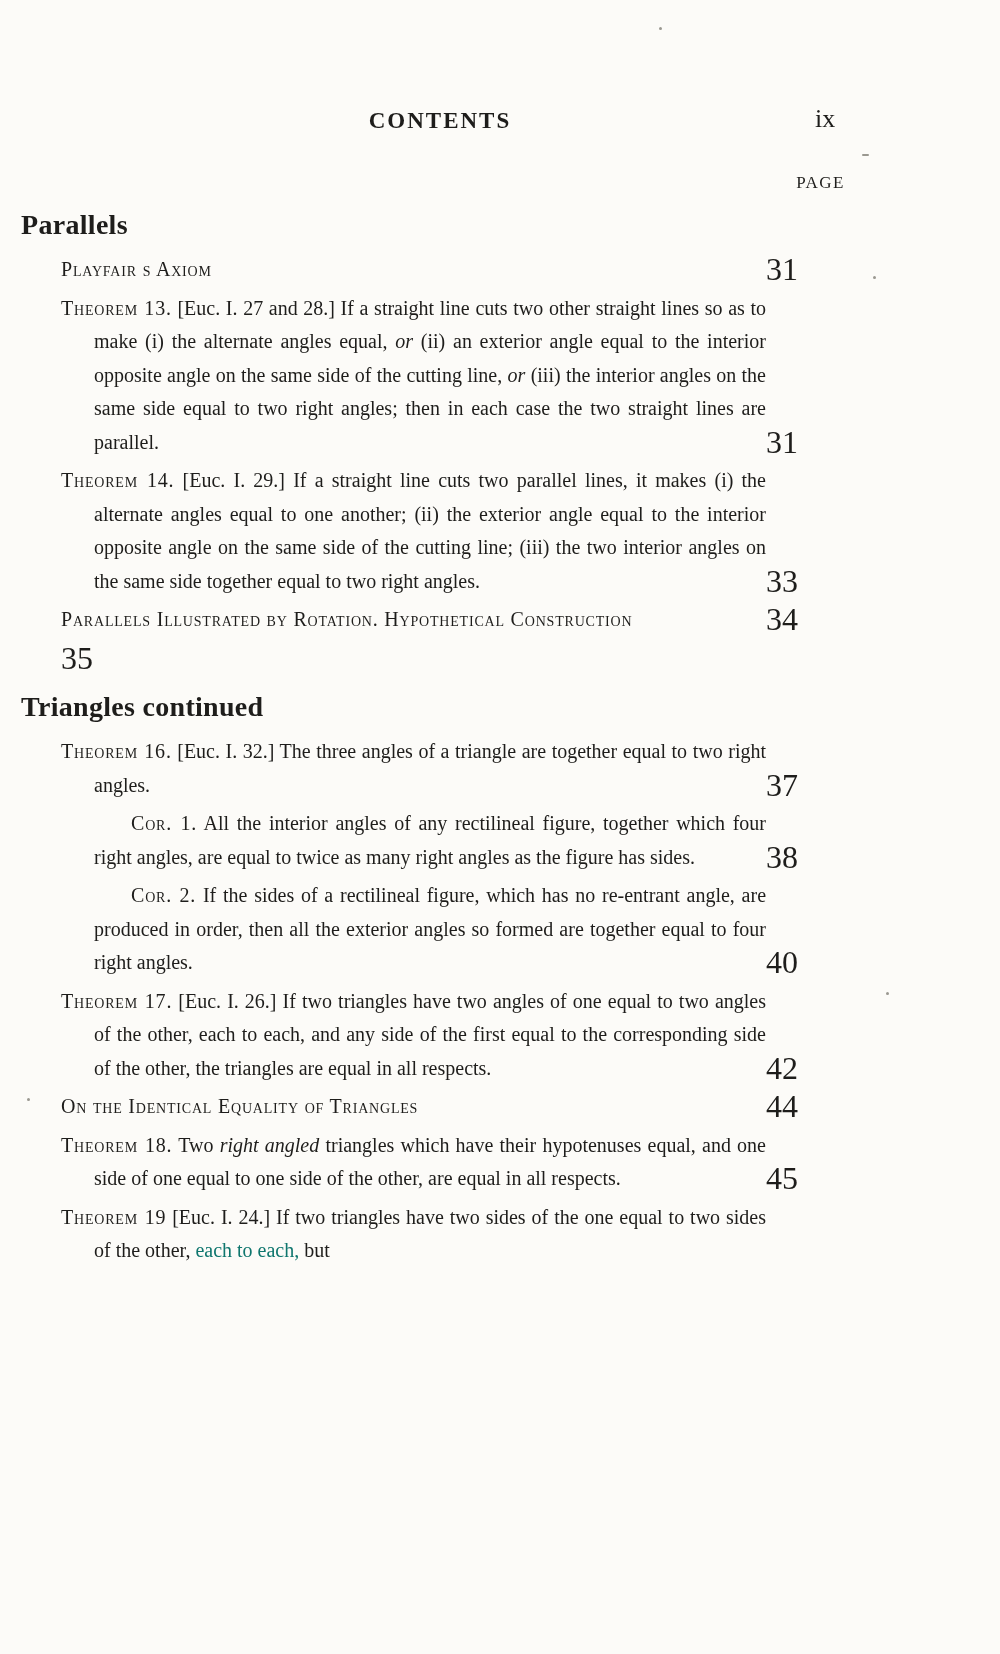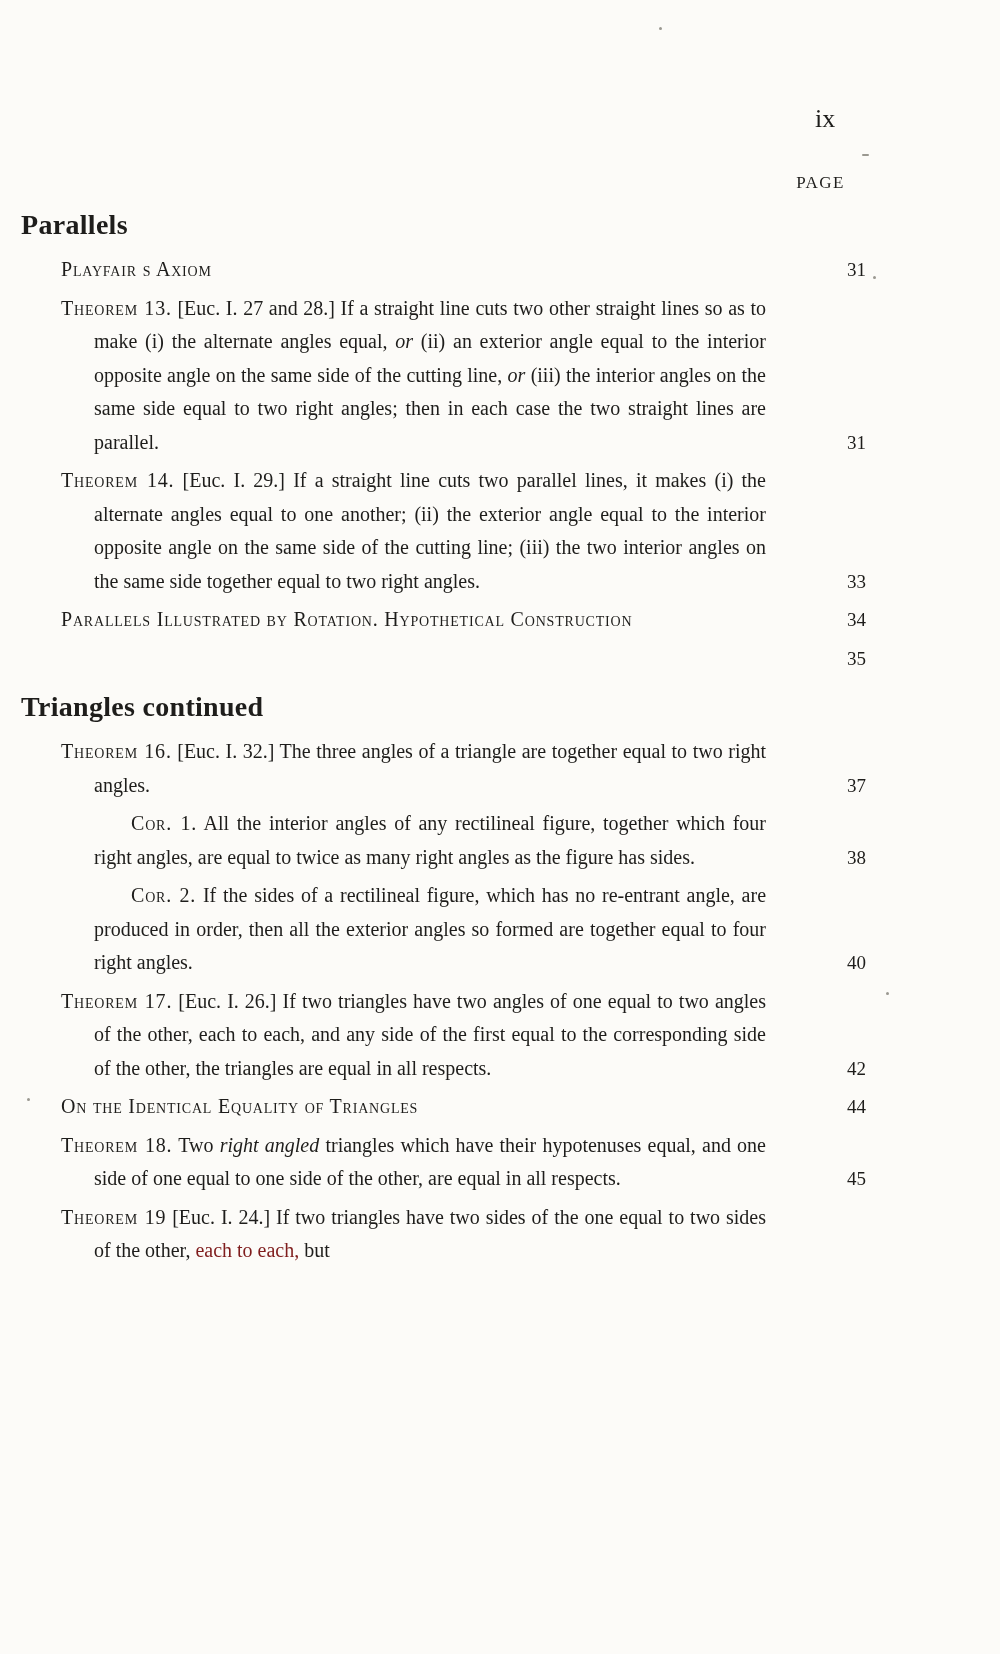--- a/index.html
+++ b/index.html
@@ -67,47 +67,48 @@
     line-height: 33.5px;
     text-align: justify;
     padding-left: 33px;
     text-indent: -33px;
   }
   .entry.cor .entry-text {
     text-indent: 37px;
   }
   .entry-page {
     flex: 1;
-    text-align: right;
-    font-size: 19px;
+    text-align: left;
+    font-size: 32px;
     line-height: 33.5px;
     align-self: flex-end;
     white-space: nowrap;
   }
   .seg-smallcaps {
     font-variant: small-caps;
     letter-spacing: 0.8px;
   }
   .seg-italic {
     font-style: italic;
   }
   .seg-faint {
-    color: #7f1d1d;
+    color: #0f766e;
   }
   .speck {
     position: absolute;
     background: #9a9890;
     border-radius: 50%;
   }
 </style>
 </head>
 <body>
 
 <div class="page">
   <div class="header-row">
+    <div class="contents-title">CONTENTS</div>
     <div class="folio">ix</div>
   </div>
   <div class="page-label">PAGE</div>
 
   <div class="toc" id="toc">
       <div class="section-heading">Parallels</div>
       <div class="entry">
         <div class="entry-text"><span class="seg-smallcaps">Playfair s Axiom</span></div>
         <div class="entry-page">31</div>
       </div>

